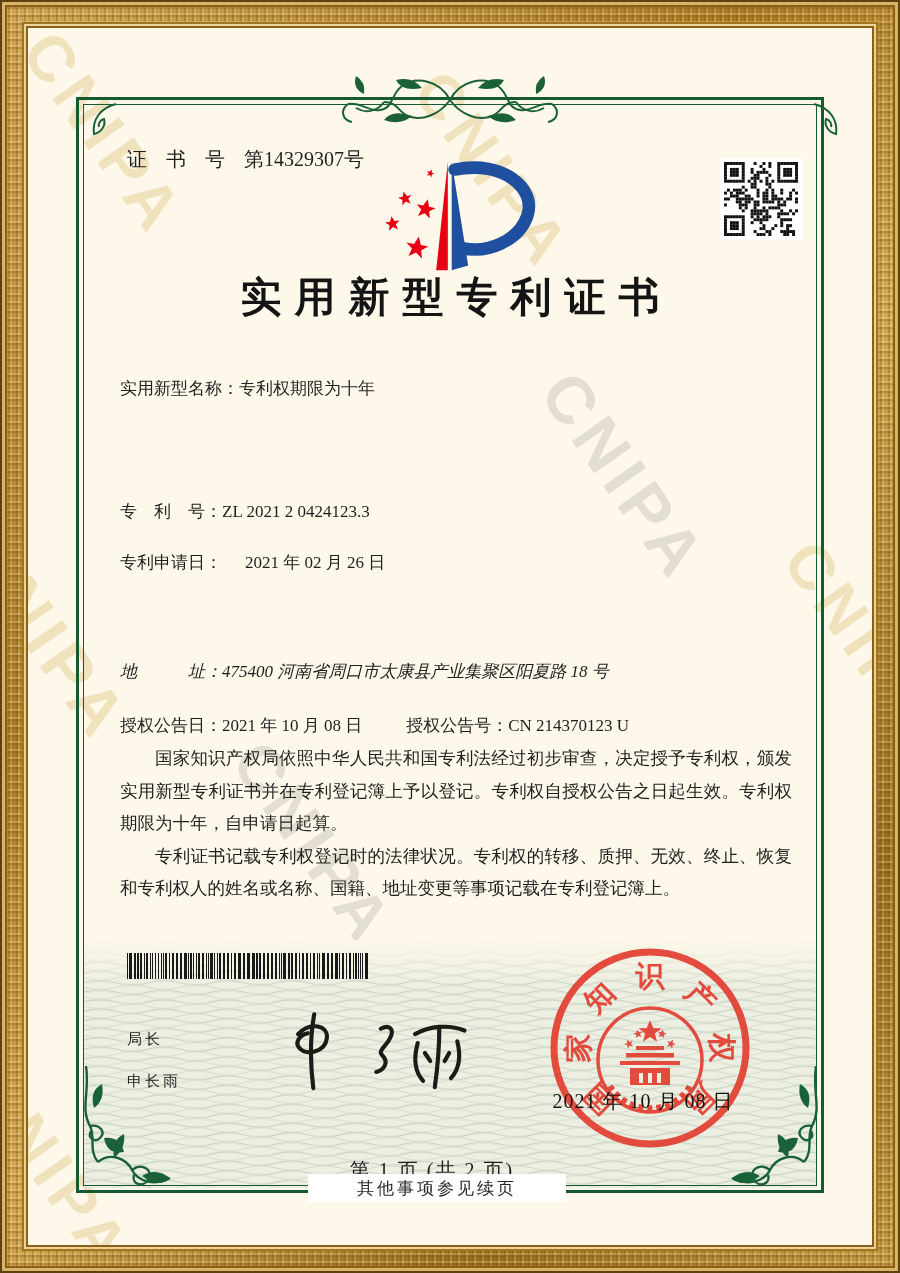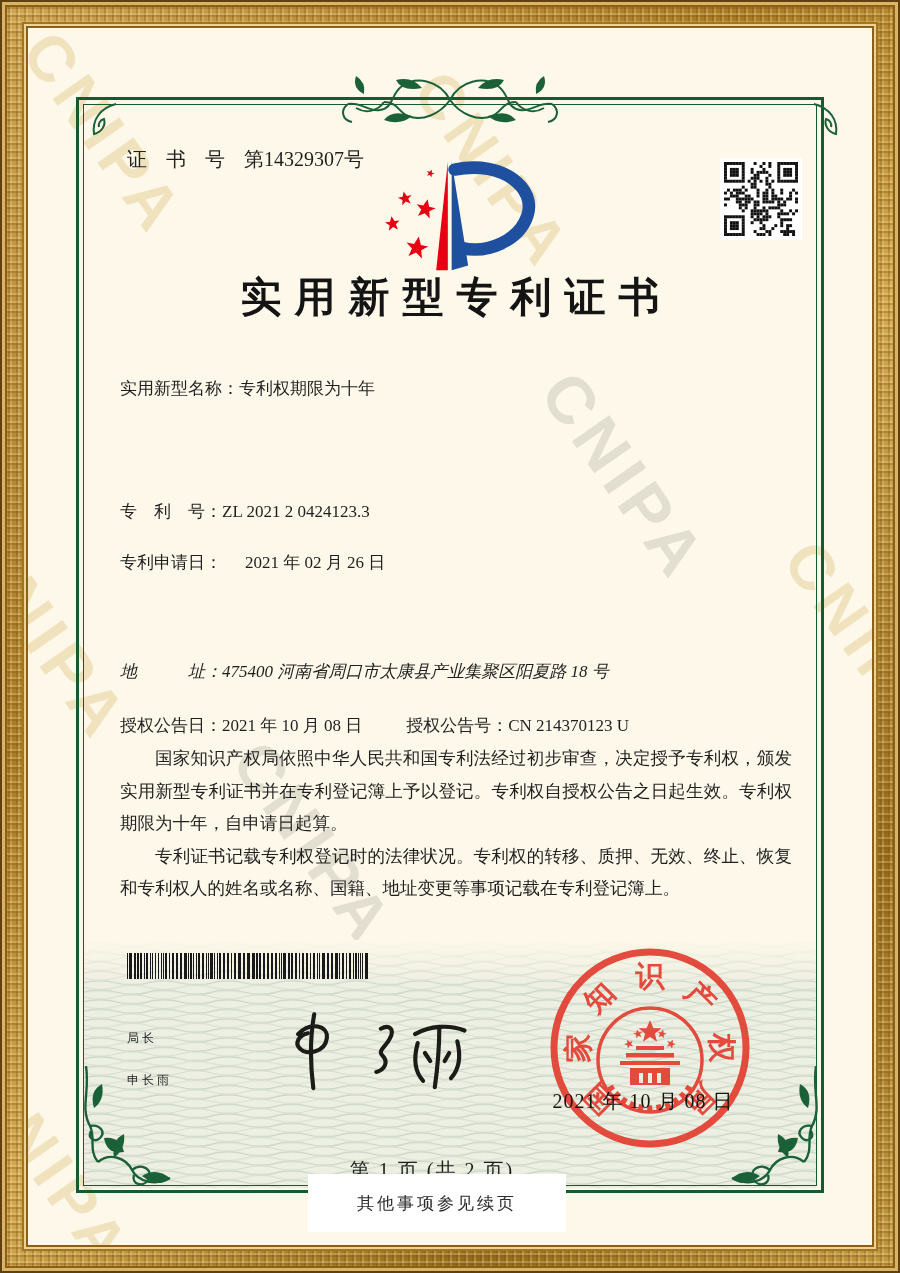--- a/index.html
+++ b/index.html
@@ -43,26 +43,26 @@
   .qr{position:absolute;left:692px;top:130px;width:74px;height:74px;background:#ffffff;padding:4px;}
   .title{position:absolute;left:0;right:0;top:242px;text-align:center;font-size:41px;font-weight:bold;
          letter-spacing:13px;text-indent:13px;color:#141414;}
   .frow{position:absolute;left:92px;width:675px;font-size:17px;display:flex;align-items:flex-start;line-height:29px;}
   .frow .lbl{white-space:pre;flex:none;}
   .frow .val{white-space:pre-line;}
   .frow .gap{flex:none;width:44px;}
   .paras{position:absolute;left:92px;top:714px;width:672px;font-size:17.5px;line-height:1.86;text-align:justify;}
   .paras p{margin:0;text-indent:2em;}
   .barcode{position:absolute;left:99px;top:925px;width:243px;height:26px;}
-  .signer{position:absolute;left:99px;font-size:12px;letter-spacing:3px;}
+  .signer{position:absolute;left:99px;font-size:15px;letter-spacing:3px;}
   .sig{position:absolute;left:252px;top:974px;width:198px;height:102px;}
   .sealwrap{position:absolute;left:518px;top:916px;width:208px;height:208px;}
   .sealdate{position:absolute;left:495px;top:1060px;width:240px;text-align:center;font-size:20px;color:#15150f;letter-spacing:1px;}
   .pageinfo{position:absolute;left:0;right:36px;top:1129px;text-align:center;font-size:20px;letter-spacing:2px;}
-  .note{position:absolute;left:308px;top:1174px;width:258px;height:58px;background:#ffffff;z-index:6;
+  .note{position:absolute;left:308px;top:1174px;width:258px;height:28px;background:#ffffff;z-index:6;
         display:flex;align-items:center;justify-content:center;font-size:17px;letter-spacing:3px;color:#2a2a2a;}
   .deco{position:absolute;z-index:5;pointer-events:none;}
   svg{display:block;}
 </style>
 </head>
 <body>
 
 <div id="cert">
   <div class="frame"></div>
 

